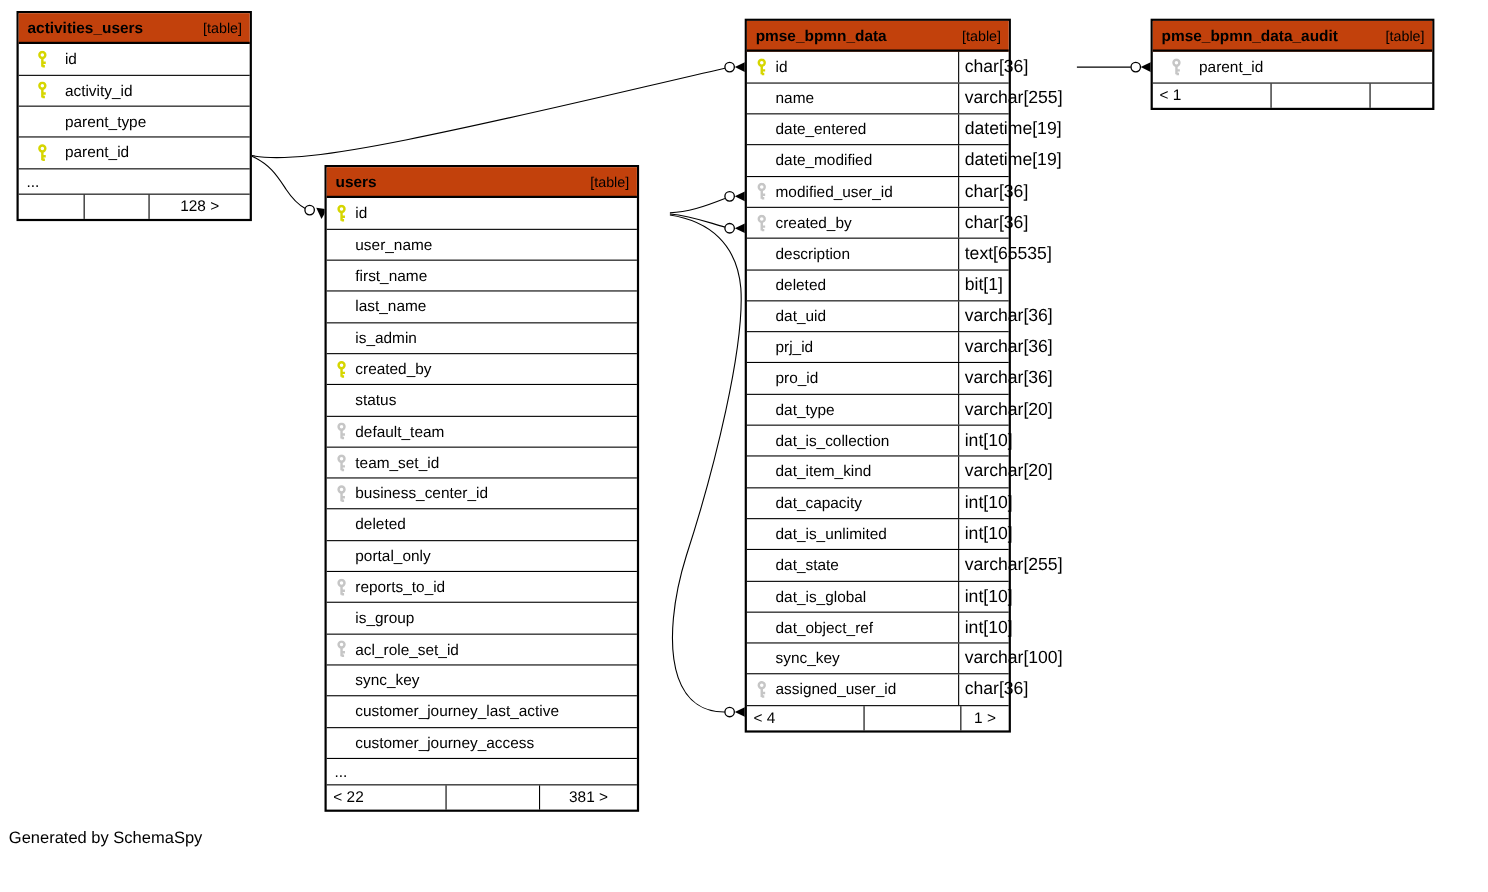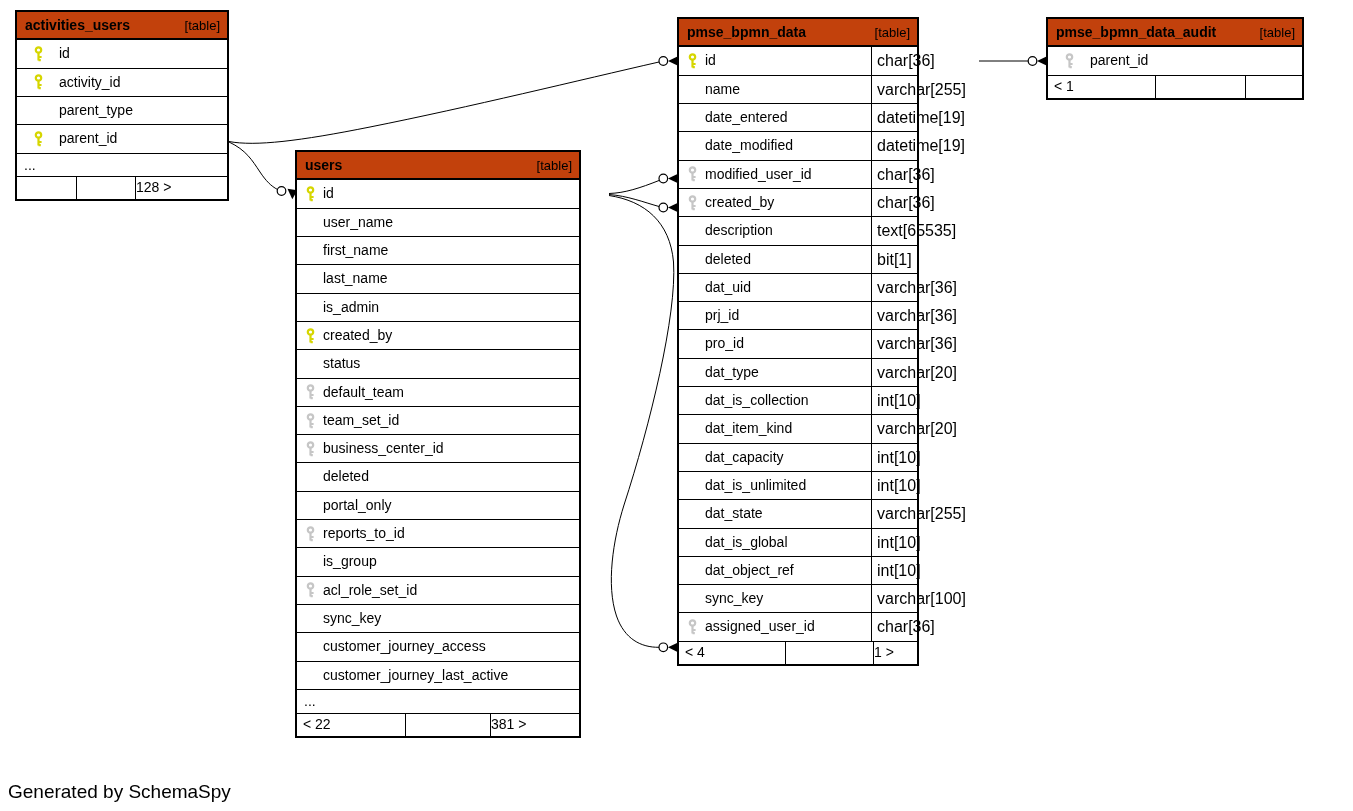--- a/index.html
+++ b/index.html
@@ -29,33 +29,33 @@
     display:block; flex:1; padding-left:5px; font-size:16px; white-space:nowrap;
     align-self:stretch; line-height:27.3px;
   }
   .pk-icon, .fk-icon { display:none; height:16px; }
   .row[data-key="pk"] .pk-icon { display:inline-block; color:#d6d600; }
   .row[data-key="fk"] .fk-icon { display:inline-block; color:#c6c6c6; }
   .erow { height:23.8px; line-height:22px; border-top:1px solid #000; padding-left:7px; font-size:14px; }
   .tfoot { height:23px; border-top:1px solid #000; display:flex; font-size:14px; line-height:21.5px; white-space:nowrap; }
   .f1 { padding-left:6px; }
   .f2 { border-left:1px solid #000; }
-  .f3 { border-left:1px solid #000; flex:1; text-align:left; padding-right:0; }
+  .f3 { border-left:1px solid #000; flex:1; text-align:center; padding-right:0; }
   .t-act   .f1{width:59px}  .t-act   .f2{width:59px}
   .t-users .f1{width:108px} .t-users .f2{width:85px}
   .t-pmse  .f1{width:106px} .t-pmse  .f2{width:88px}
   .t-audit .f1{width:107px} .t-audit .f2{width:90px}
   .t-act   { left:15px;   top:10px;  width:214px; }
   .t-users { left:295px;  top:150px; width:286px; }
   .t-pmse  { left:677px;  top:17px;  width:242px; }
   .t-audit { left:1046px; top:17px;  width:258px; }
   
   #rels { position:absolute; left:0; top:0; z-index:1; }
   
-  .genby { position:absolute; left:8px; top:781px; font-size:19px; }
+  .genby { position:absolute; left:8px; top:753px; font-size:15px; }
 </style>
 </head>
 <body>
 
 <svg id="rels" width="1353" height="811" viewBox="0 0 1353 811">
   <g fill="none" stroke="#000" stroke-width="1">
     <path d="M 229 141.5 C 255 146.5 300 141 370 127 C 470 107 580 80 659 62"></path>
     <path d="M 229 142 C 246 150 252 160 260 172 C 266 181 271 186 277.5 189.5"></path>
     <path d="M 609 193.5 C 625 193 640 188 659 180.5"></path>
     <path d="M 609 194.5 C 628 196 643 202 659 206.5"></path>
@@ -300,29 +300,29 @@
           
         </span>
         <span class="ncell">sync_key</span>
 
       </div>
       <div class="row" data-key="none">
         <span class="keycell">
           
           
         </span>
+        <span class="ncell">customer_journey_last_active</span>
+
+      </div>
+      <div class="row" data-key="none">
+        <span class="keycell">
+          
+          
+        </span>
         <span class="ncell">customer_journey_access</span>
-
-      </div>
-      <div class="row" data-key="none">
-        <span class="keycell">
-          
-          
-        </span>
-        <span class="ncell">customer_journey_last_active</span>
 
       </div>
     </div>
   <div class="erow">...</div>
   <div class="tfoot">
     <span class="f1">&lt; 22</span>
     <span class="f2"></span>
     <span class="f3">381 &gt;</span>
   </div>
 </div>

